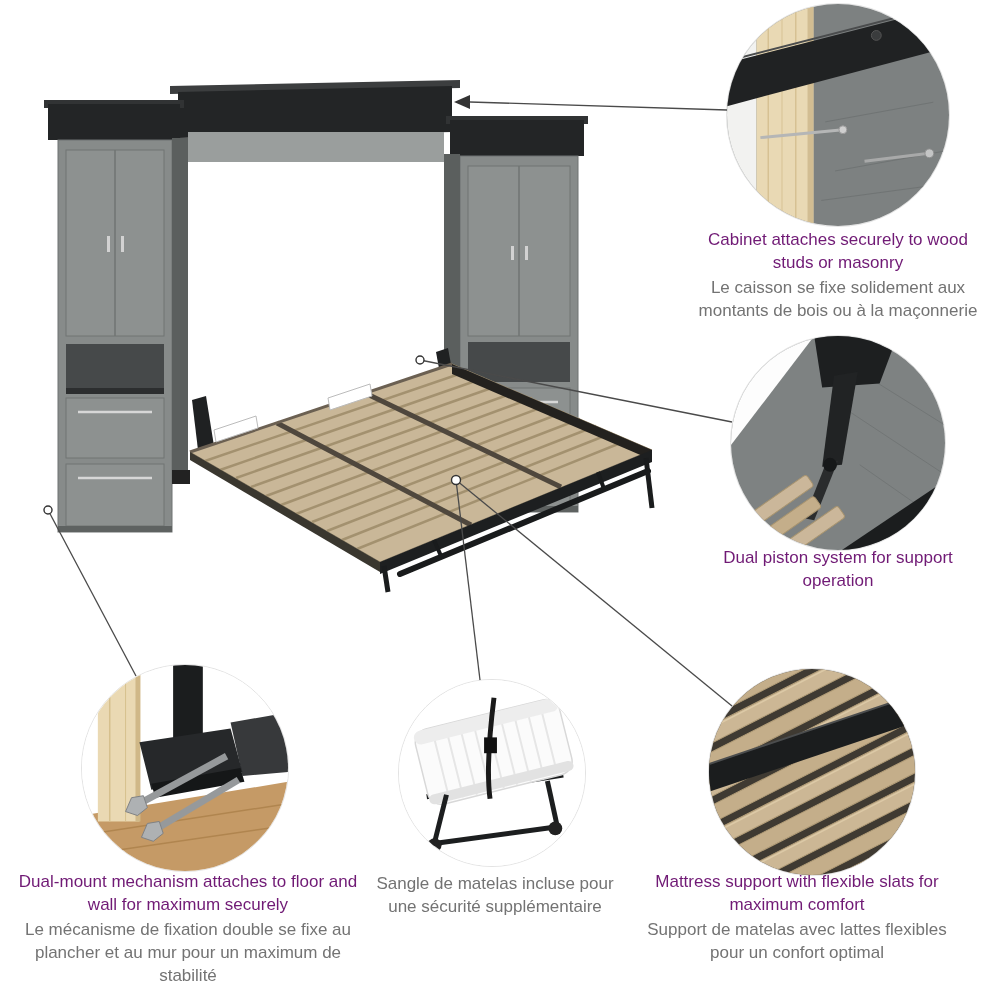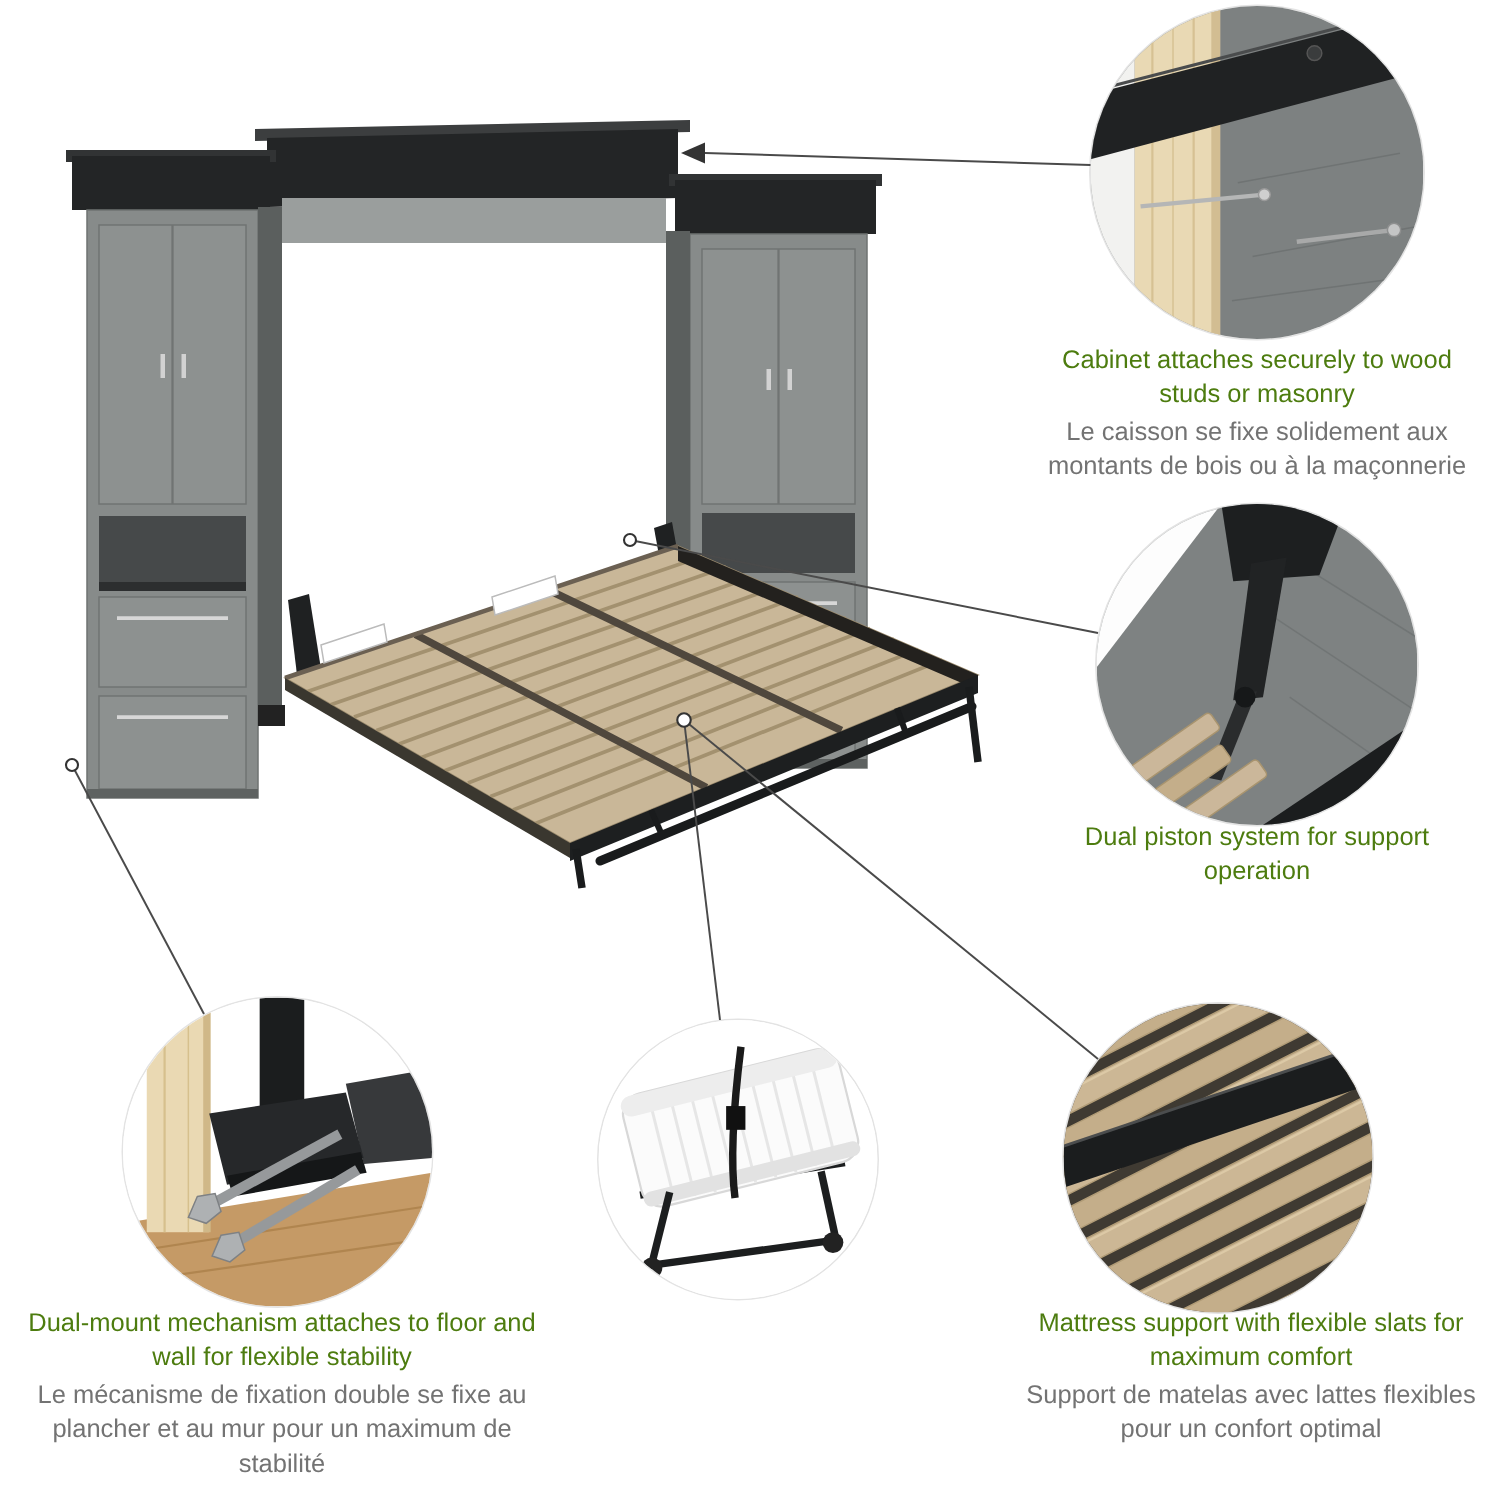--- a/index.html
+++ b/index.html
@@ -7,21 +7,21 @@
     width:1000px;height:1000px;position:relative;background:#ffffff;
     font-family:"Liberation Sans", sans-serif;overflow:hidden;
   }
   .abs{position:absolute;}
   .callout-circle{
     position:absolute;border-radius:50%;overflow:hidden;
     border:1px solid #e3e3e3;box-sizing:border-box;background:#fff;
   }
   .callout-circle svg{display:block;width:100%;height:100%;}
   .caption{position:absolute;text-align:center;}
-  .caption .en{margin:0;color:#4d7c0f;font-size:17px;line-height:23px;font-weight:400;}
+  .caption .en{margin:0;color:#701a75;font-size:17px;line-height:23px;font-weight:400;}
   .caption .fr{margin:2px 0 0;color:#737373;font-size:17px;line-height:23px;font-weight:400;}
 </style>
 </head>
 <body>
 
 <svg class="abs" style="left:0;top:0;z-index:1;" width="1000" height="1000" viewBox="0 0 1000 1000">
 
   <g>
     <polygon points="170,86 460,80 460,88 170,94" fill="#3c3e3f"></polygon>
     <polygon points="178,92 452,86 452,132 178,138" fill="#232526"></polygon>
@@ -280,23 +280,24 @@
 <div class="caption" style="left:688px;top:228px;width:300px;z-index:3;">
   <p class="en">Cabinet attaches securely to wood studs or masonry</p>
   <p class="fr">Le caisson se fixe solidement aux montants de bois ou à la maçonnerie</p>
 </div>
 
 <div class="caption" style="left:688px;top:546px;width:300px;z-index:3;">
   <p class="en">Dual piston system for support operation</p>
 </div>
 
 <div class="caption" style="left:12px;top:870px;width:352px;z-index:3;">
-  <p class="en">Dual-mount mechanism attaches to floor and wall for flexible stability</p>
+  <p class="en">Dual-mount mechanism attaches to floor and wall for maximum securely</p>
   <p class="fr">Le mécanisme de fixation double se fixe au plancher et au mur pour un maximum de stabilité</p>
 </div>
 
 <div class="caption" style="left:376px;top:870px;width:238px;z-index:3;">
-</div>
-
-<div class="caption" style="left:669px;top:870px;width:330px;z-index:3;">
+  <p class="fr">Sangle de matelas incluse pour une sécurité supplémentaire</p>
+</div>
+
+<div class="caption" style="left:632px;top:870px;width:330px;z-index:3;">
   <p class="en">Mattress support with flexible slats for maximum comfort</p>
   <p class="fr">Support de matelas avec lattes flexibles pour un confort optimal</p>
 </div>
 
 </body></html>

